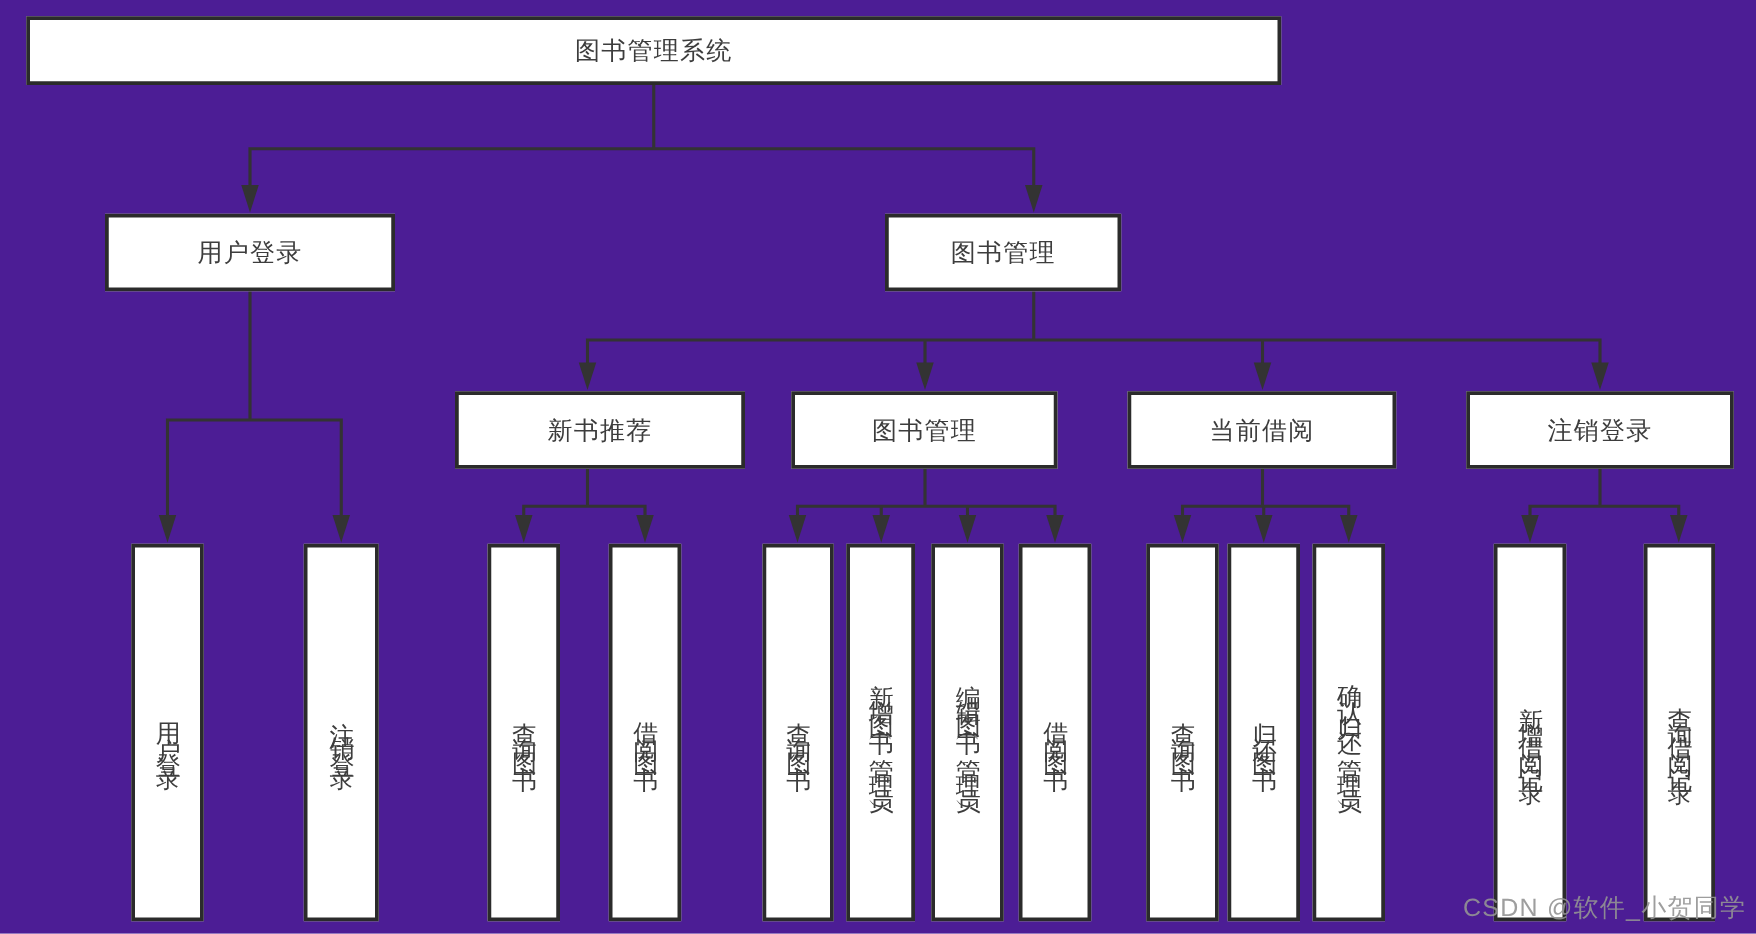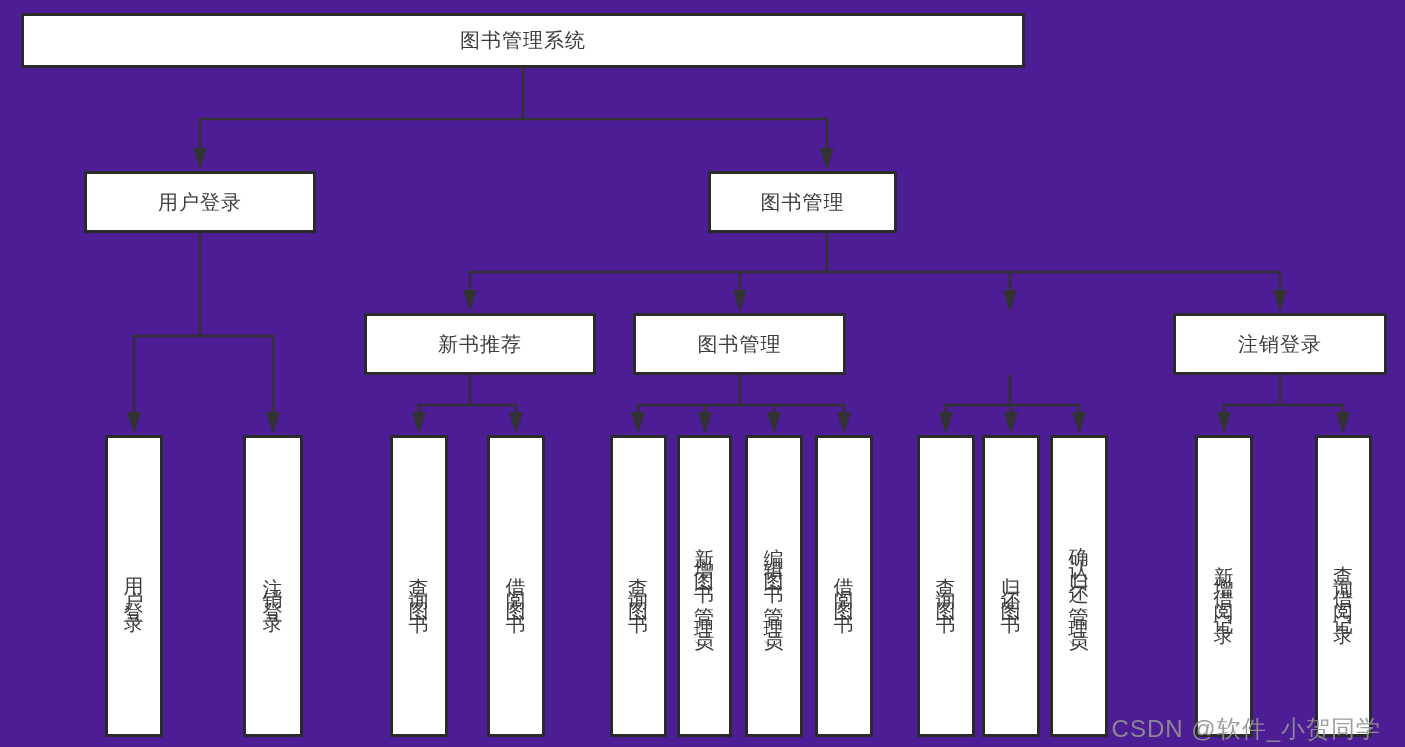--- a/index.html
+++ b/index.html
@@ -12,21 +12,21 @@
     position:absolute;box-sizing:border-box;background:#ffffff;
     border:3px solid #2b2b2b;display:flex;align-items:center;justify-content:center;
   }
   .hlabel{font-size:20px;letter-spacing:1px;white-space:nowrap;}
   .vbox{top:435px;height:302px;}
   .vtext{
     writing-mode:vertical-rl;text-orientation:mixed;
     font-size:20px;letter-spacing:12px;line-height:1;white-space:nowrap;
   }
   .watermark{
-    position:absolute;top:713px;right:24px;font-size:24px;
+    position:absolute;top:713px;right:8px;font-size:20px;
     color:rgba(148,148,148,0.9);letter-spacing:1px;white-space:nowrap;
   }
 </style>
 </head>
 <body>
 
 <div class="stage">
 
   <svg class="wires" viewBox="0 0 1405 747" xmlns="http://www.w3.org/2000/svg">
     <g stroke="#333333" stroke-width="2.5" fill="none">
@@ -71,20 +71,23 @@
   <div class="box" style="left:708px;top:171px;width:189px;height:62px">
     <span class="hlabel">图书管理</span>
   </div>
 
   <div class="box" style="left:364px;top:313px;width:232px;height:62px">
     <span class="hlabel">新书推荐</span>
   </div>
   <div class="box" style="left:633px;top:313px;width:213px;height:62px">
     <span class="hlabel">图书管理</span>
   </div>
+  <div class="box" style="left:902px;top:313px;width:215px;height:62px">
+    <span class="hlabel">当前借阅</span>
+  </div>
   <div class="box" style="left:1173px;top:313px;width:214px;height:62px">
     <span class="hlabel">注销登录</span>
   </div>
 
   <div class="box vbox" style="left:105px;width:58px">
     <span class="vtext">用户登录</span>
   </div>
   <div class="box vbox" style="left:243px;width:60px">
     <span class="vtext">注销登录</span>
   </div>

